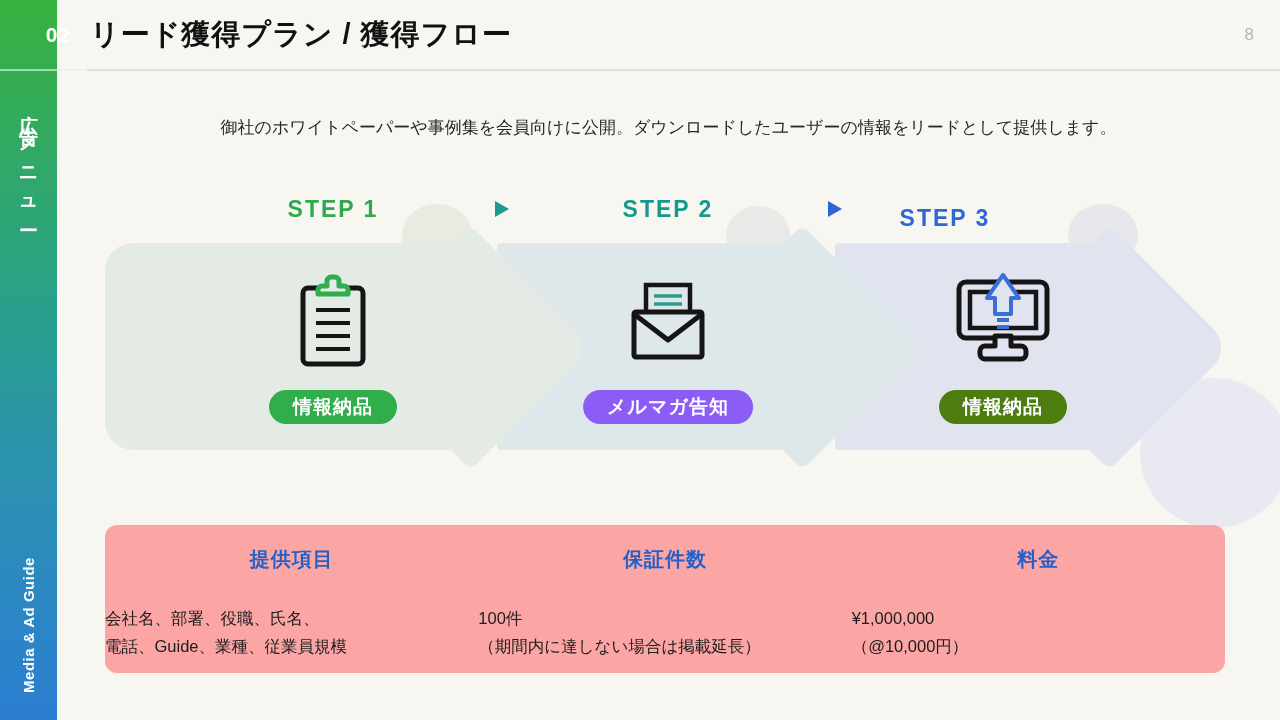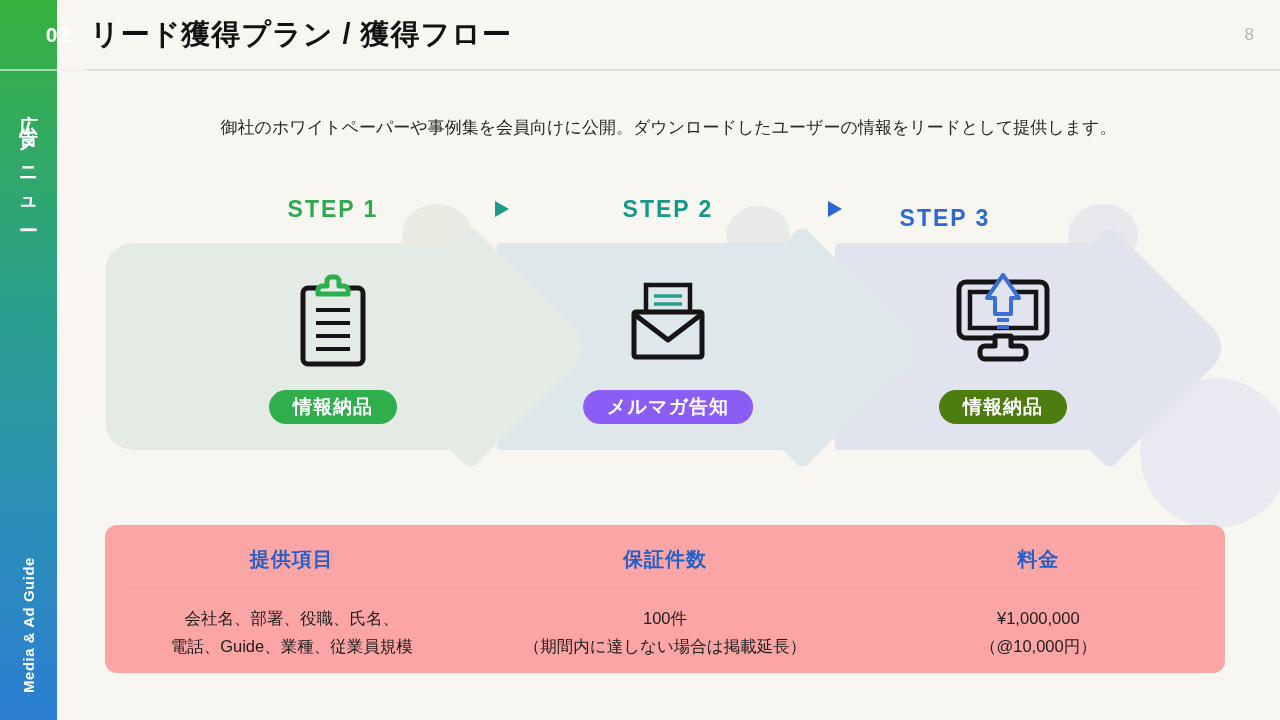--- a/index.html
+++ b/index.html
@@ -97,21 +97,21 @@
   .price-table{
     position:absolute;left:105px;top:525px;width:1120px;height:148px;
     background:#fca5a5;border-radius:12px;z-index:5;
   }
   .pt-header{display:flex;padding-top:21px;}
   .pt-header .cell{
     flex:1;text-align:center;font-size:20px;font-weight:bold;color:#2460c8;letter-spacing:1px;
   }
   .pt-divider{margin:18px 20px 0 20px;border-bottom:1px solid #c0c3ce;}
   .pt-body{display:flex;padding-top:12px;}
-  .pt-body .cell{flex:1;text-align:center;font-size:16.5px;color:#1c1c1c;line-height:28px;}
+  .pt-body .cell{flex:1;text-align:left;font-size:16.5px;color:#1c1c1c;line-height:28px;}
   
   svg{display:block;}
 </style>
 </head>
 <body>
 
 <div class="slide">
 
   <div class="sidebar">
     <div class="sidebar-number">02</div>

